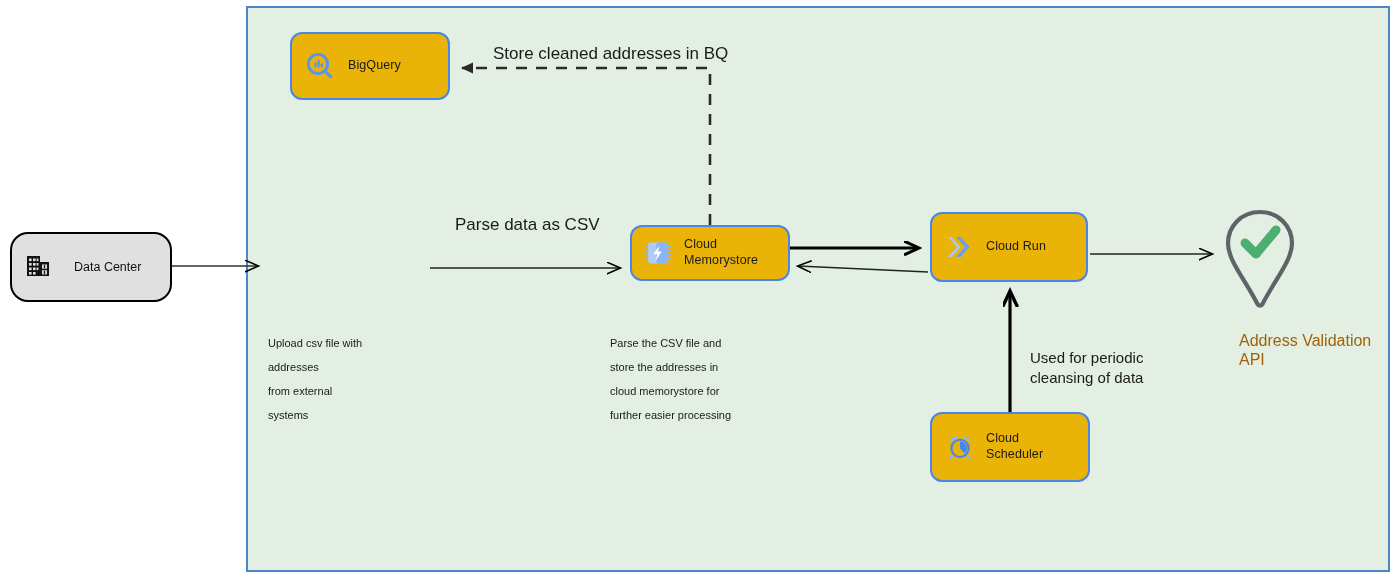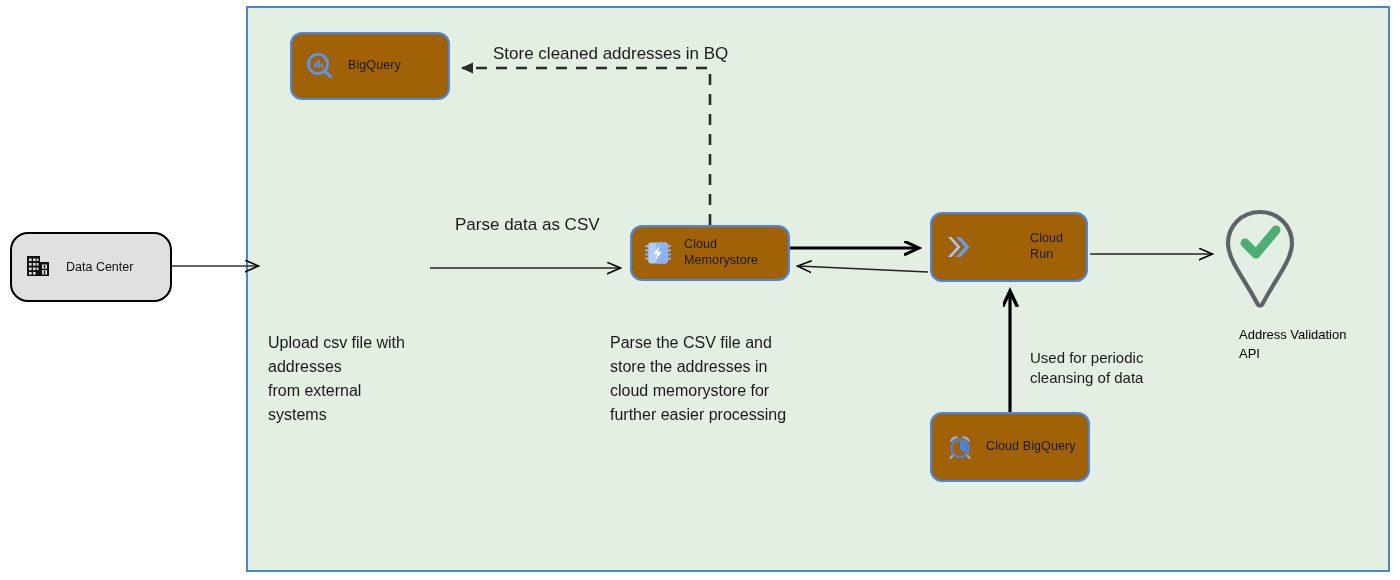--- a/index.html
+++ b/index.html
@@ -15,21 +15,21 @@
     border:2px solid #4a86c8;
     box-sizing:border-box;
   }
 
   
   .node{
     position:absolute;
     box-sizing:border-box;
     display:flex;
     align-items:center;
-    background:#a16207;
+    background:#eab308;
     border:2px solid #4a86e8;
     border-radius:12px;
   }
   .node .ico{
     flex:0 0 auto;
     display:flex;align-items:center;justify-content:center;
   }
   .node .nlabel{
     font-size:12.5px;
     color:#1a1a1a;
@@ -39,44 +39,46 @@
   }
 
   
   .onprem{
     position:absolute;
     box-sizing:border-box;
     display:flex;align-items:center;
     background:#e0e0e0;
     border:2.5px solid #000000;
     border-radius:18px;
+    gap:8px;
   }
   .onprem .nlabel{font-size:12.5px;color:#111;}
 
   
   .caption{
     position:absolute;
-    font-size:16px;
+    font-size:11px;
     color:#1a1a1a;
     line-height:24px;
     white-space:pre-line;
   }
   .caption.small{font-size:15px;line-height:20px;}
   .edge-label{
     position:absolute;
     font-size:17px;
     color:#1a1a1a;
     white-space:nowrap;
   }
   .pin-label{
     position:absolute;
-    font-size:13px;
-    color:#000000;
+    font-size:16px;
+    color:#a16207;
     line-height:19px;
     white-space:pre-line;
+    margin-top:6px;
   }
 
   svg.layer{position:absolute;left:0;top:0;width:1400px;height:580px;overflow:visible;}
   .node,.onprem,.caption,.edge-label,.pin-label,.pinwrap{z-index:3;}
 </style>
 </head>
 <body>
 
 <div id="canvas">
 
@@ -190,21 +192,21 @@
         </g>
         <rect x="5.2" y="4.6" width="19.6" height="20.8" rx="2.4" fill="#aecbfa"></rect>
         <rect x="13.2" y="4.6" width="11.6" height="20.8" rx="2.4" fill="#8ab4f8"></rect>
         <path d="M16.6,7.2 L10.4,16.2 L14.2,16.2 L12.4,23 L18.8,13.6 L14.9,13.6 Z" fill="#ffffff"></path>
       </svg>
     </span>
     <span class="nlabel" style="margin-left:10px;">Cloud
 Memorystore</span>
   </div>
 
-  <div class="node" style="left:930px; top:212px; width:158px; height:70px; padding:0 12px;gap:44px;">
+  <div class="node" style="left:930px; top:212px; width:158px; height:70px; padding:0 12px;">
     <span class="ico" style="width:32px;height:30px;">
       <svg width="32" height="28" viewBox="0 0 32 28">
         <path d="M4,4 L13,14 L4,24 L7.5,24 L16.5,14 L7.5,4 Z" fill="#a7c7fb"></path>
         <path d="M12,4 L21,14 L12,24 L16.5,24 L25.5,14 L16.5,4 Z" fill="#669df6"></path>
         <path d="M18.5,5.6 L26,14 L18.5,22.4 L26.6,19.2 L29,14 L26.6,8.8 Z" fill="#4285f4" opacity="0"></path>
       </svg>
     </span>
     <span class="nlabel" style="margin-left:10px;">Cloud Run</span>
   </div>
 
@@ -212,21 +214,21 @@
     <span class="ico" style="width:32px;height:32px;">
       <svg width="30" height="30" viewBox="0 0 30 30">
         <circle cx="15" cy="16.4" r="8.6" fill="none" stroke="#4285f4" stroke-width="2.1"></circle>
         <path d="M15,16.4 L15,9.6 A6.8,6.8 0 0 1 19.8,21.2 Z" fill="#4285f4"></path>
         <path d="M6.2,8.6 A7,7 0 0 1 11.4,5.4" fill="none" stroke="#8ab4f8" stroke-width="2.1" stroke-linecap="round"></path>
         <path d="M23.8,8.6 A7,7 0 0 0 18.6,5.4" fill="none" stroke="#8ab4f8" stroke-width="2.1" stroke-linecap="round"></path>
         <line x1="7.4" y1="23.8" x2="5.4" y2="26.2" stroke="#8ab4f8" stroke-width="2.1" stroke-linecap="round"></line>
         <line x1="22.6" y1="23.8" x2="24.6" y2="26.2" stroke="#8ab4f8" stroke-width="2.1" stroke-linecap="round"></line>
       </svg>
     </span>
-    <span class="nlabel" style="margin-left:10px;">Cloud BigQuery</span>
+    <span class="nlabel" style="margin-left:10px;">Cloud Scheduler</span>
   </div>
 
   <div class="pinwrap" style="position:absolute;left:1218px;top:208px;width:84px;height:104px;">
     <svg width="84" height="104" viewBox="0 0 84 104">
       <path d="M42,4 C23.5,4 10,18 10,35.5 C10,52 26,70 39.5,96 C40.6,98.2 43.4,98.2 44.5,96 C58,70 74,52 74,35.5 C74,18 60.5,4 42,4 Z" fill="none" stroke="#5f6368" stroke-width="4.2" stroke-linejoin="round"></path>
       <path d="M27,35 L38,46 L58,22" fill="none" stroke="#4cae70" stroke-width="9" stroke-linecap="round" stroke-linejoin="round"></path>
     </svg>
   </div>
   <div class="pin-label" style="left:1239px; top:325px; width:150px;">Address Validation
 API</div>

